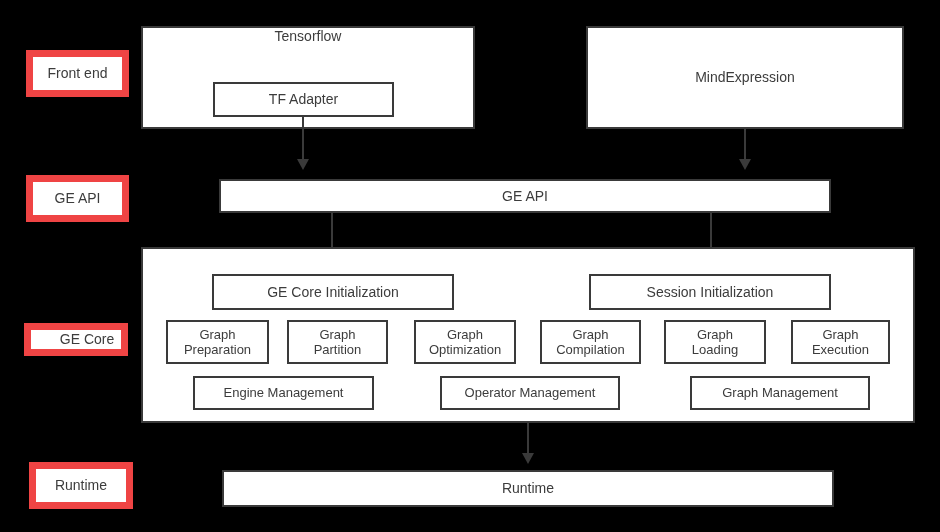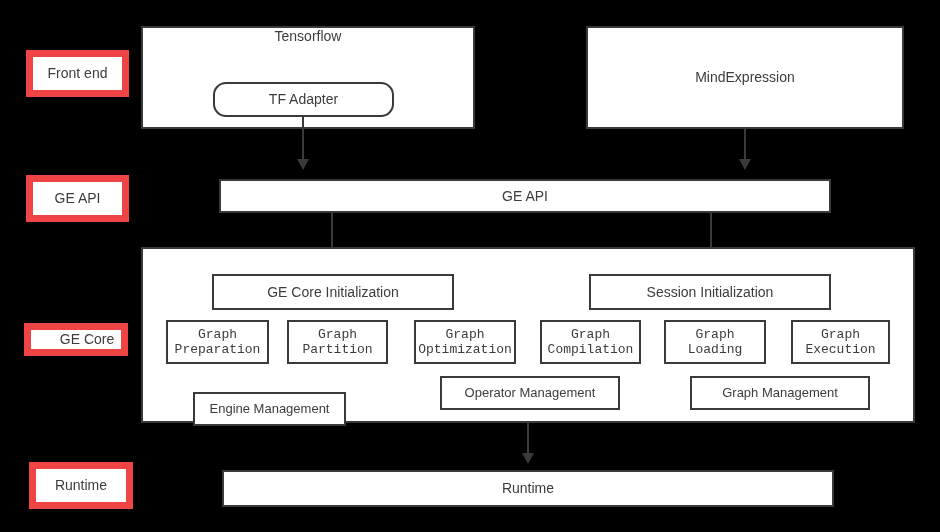--- a/index.html
+++ b/index.html
@@ -53,21 +53,21 @@
     font-size: 14px;
     border: 2px solid #3a3a3a;
   }
   .gecore-container {
     position: absolute;
     background: #ffffff;
     border: 2px solid #3a3a3a;
     box-sizing: border-box;
   }
   .init-box { font-size: 14px; }
-  .module-box { font-size: 13px; font-family: Liberation Mono, monospace; }
+  .module-box { font-size: 13px; }
   .mgmt-box { font-size: 13px; }
   
   .conn {
     position: absolute;
   }
   .conn-line {
     position: absolute;
     width: 2px;
     background: #3a3a3a;
   }
@@ -95,21 +95,21 @@
     <span>GE Core</span>
   </div>
   <div class="box stage-label" style="left:29px; top:462px; width:104px; height:47px;">
     <span>Runtime</span>
   </div>
 
   <div class="box framework" style="left:141px; top:26px; width:334px; height:103px;">
     <span class="fw-title">Tensorflow</span>
   </div>
 
-  <div class="box" style="left:213px; top:82px; width:181px; height:35px; font-size:14px;border-radius:13px;">
+  <div class="box" style="left:213px; top:82px; width:181px; height:35px; font-size:14px;">
     <span>TF Adapter</span>
   </div>
 
   <div class="box framework centered" style="left:586px; top:26px; width:318px; height:103px;">
     <span class="fw-title">MindExpression</span>
   </div>
 
   <div class="conn">
     <div class="conn-line" style="left:302px; top:117px; height:44px;"></div>
     <div class="conn-head" style="left:297px; top:159px;"></div>
@@ -161,21 +161,21 @@
   </div>
   <div class="box module-box" style="left:664px; top:320px; width:102px; height:44px;">
     <span>Graph
 Loading</span>
   </div>
   <div class="box module-box" style="left:791px; top:320px; width:99px; height:44px;">
     <span>Graph
 Execution</span>
   </div>
 
-  <div class="box mgmt-box" style="left:193px; top:376px; width:153px; height:34px;margin-top:16px;">
+  <div class="box mgmt-box" style="left:193px; top:376px; width:181px; height:34px;">
     <span>Engine Management</span>
   </div>
   <div class="box mgmt-box" style="left:440px; top:376px; width:180px; height:34px;">
     <span>Operator Management</span>
   </div>
   <div class="box mgmt-box" style="left:690px; top:376px; width:180px; height:34px;">
     <span>Graph Management</span>
   </div>
 
   <div class="conn">

